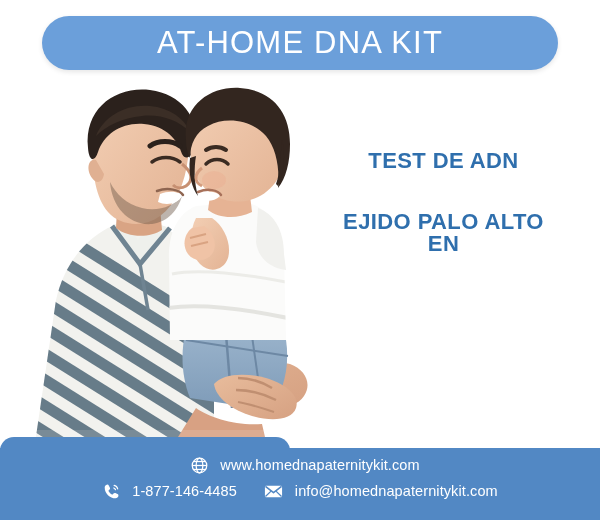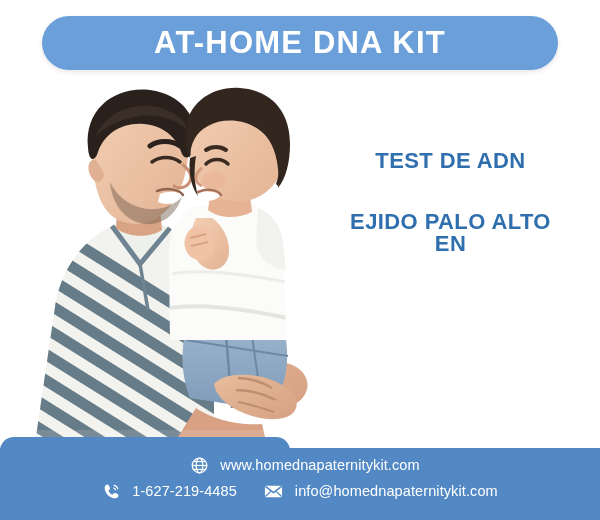--- a/index.html
+++ b/index.html
@@ -32,30 +32,30 @@
     background: #6b9fda;
     border-radius: 27px;
     display: flex;
     align-items: center;
     justify-content: center;
     box-shadow: 0 2px 5px rgba(0,0,0,0.10);
   }
   .header-title {
     color: #ffffff;
     font-size: 31px;
-    font-weight: bold;
+    font-weight: normal;
     letter-spacing: 1.2px;
     white-space: nowrap;
     font-family: "Liberation Sans", sans-serif;
   }
 
   
   .text-panel {
     position: absolute;
-    left: 318px;
+    left: 311px;
     top: 150px;
     width: 265px;
     text-align: center;
   }
   .text-line {
     color: #2f6fad;
     font-weight: bold;
     font-size: 22px;
     letter-spacing: 0.4px;
     line-height: 1;
@@ -301,21 +301,21 @@
           <span class="footer-icon">
             <svg width="19" height="19" viewBox="0 0 24 24">
               <path d="M6.2,3.4 C7.3,3.1 8.2,3.6 8.7,4.6 L10,7.2 C10.4,8.1 10.2,9 9.5,9.6 L8.3,10.6
                        C8.1,10.8 8.1,11.1 8.2,11.3 C9.1,13.2 10.8,14.9 12.7,15.8 C13,15.9 13.3,15.9 13.5,15.7
                        L14.5,14.5 C15.1,13.8 16,13.6 16.9,14 L19.5,15.3 C20.5,15.8 21,16.8 20.7,17.8
                        C20.3,19.4 18.9,20.6 17.2,20.6 C9.9,20.6 3.4,14.1 3.4,6.8 C3.4,5.1 4.6,3.8 6.2,3.4 Z" fill="#ffffff"></path>
               <path d="M15.3,4.3 C17.5,4.8 19.3,6.6 19.8,8.8" fill="none" stroke="#ffffff" stroke-width="1.5" stroke-linecap="round"></path>
               <path d="M14.8,7.6 C15.9,7.9 16.7,8.7 17,9.8" fill="none" stroke="#ffffff" stroke-width="1.5" stroke-linecap="round"></path>
             </svg>
           </span>
-          <span class="footer-text">1-627-219-4485</span>
+          <span class="footer-text">1-877-146-4485</span>
         </div>
 
         <div class="footer-item">
           <span class="footer-icon">
             <svg width="21" height="21" viewBox="0 0 24 24">
               <rect x="2.2" y="5.4" width="19.6" height="13.2" rx="1.4" fill="#ffffff"></rect>
               <path d="M2.8,6.2 L12,13.4 L21.2,6.2" fill="none" stroke="#5288c4" stroke-width="1.8" stroke-linejoin="round"></path>
               <path d="M2.8,17.8 L9.2,11.6 M21.2,17.8 L14.8,11.6" fill="none" stroke="#5288c4" stroke-width="1.5"></path>
             </svg>
           </span>

